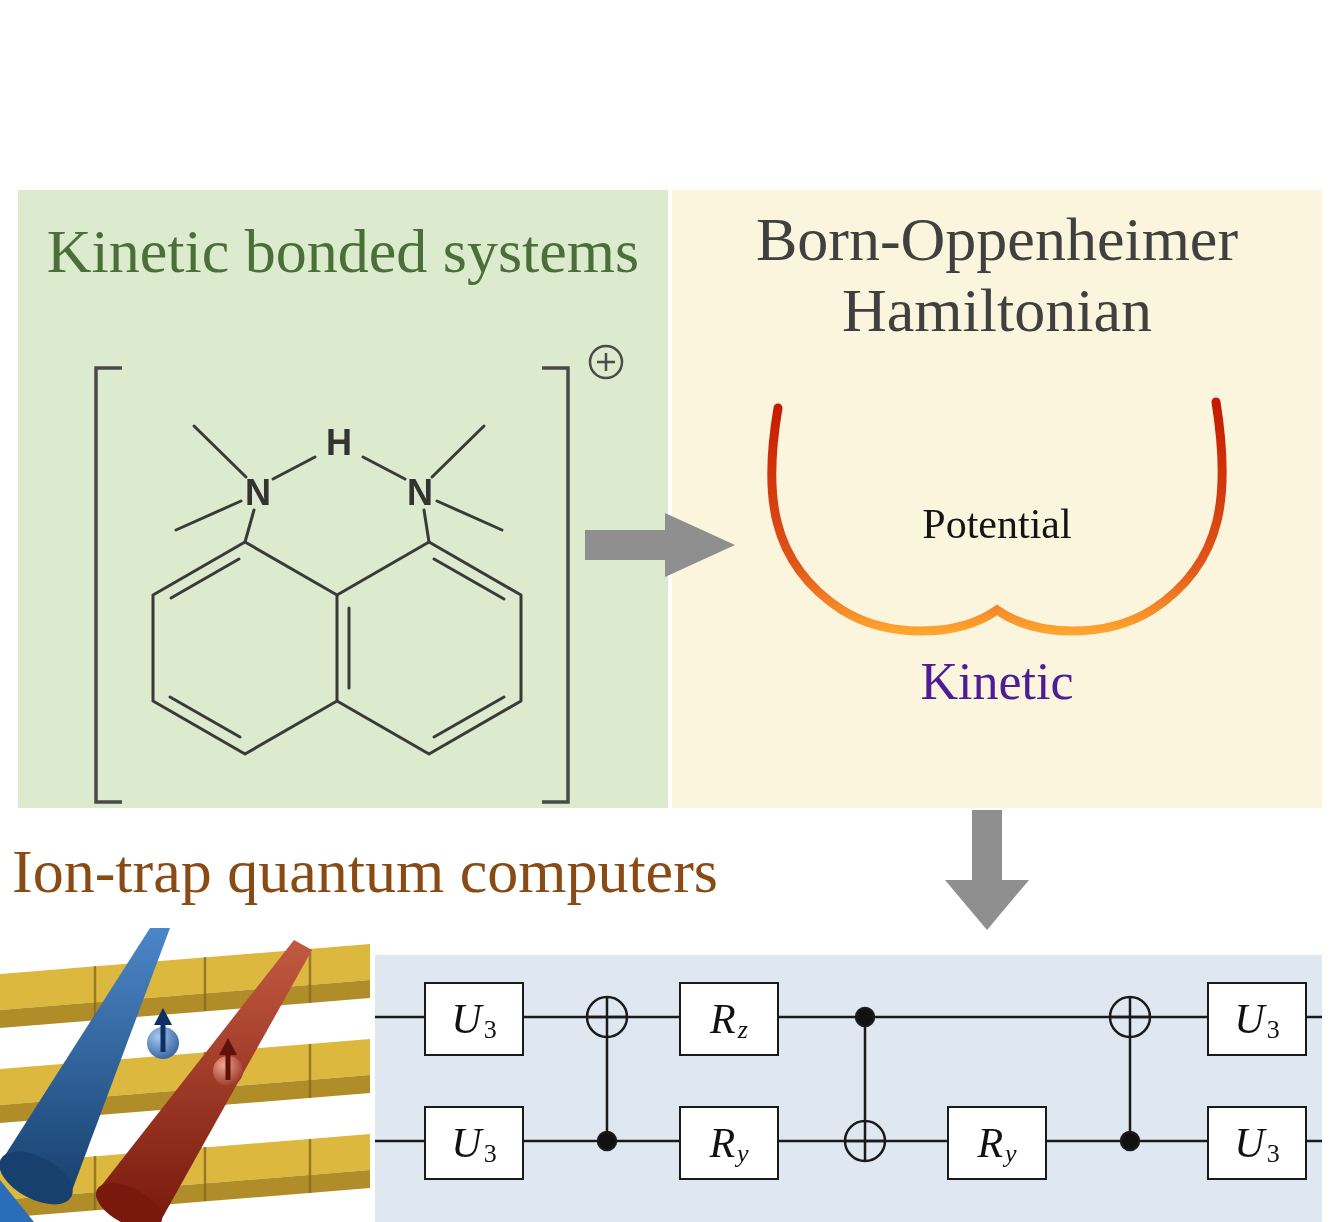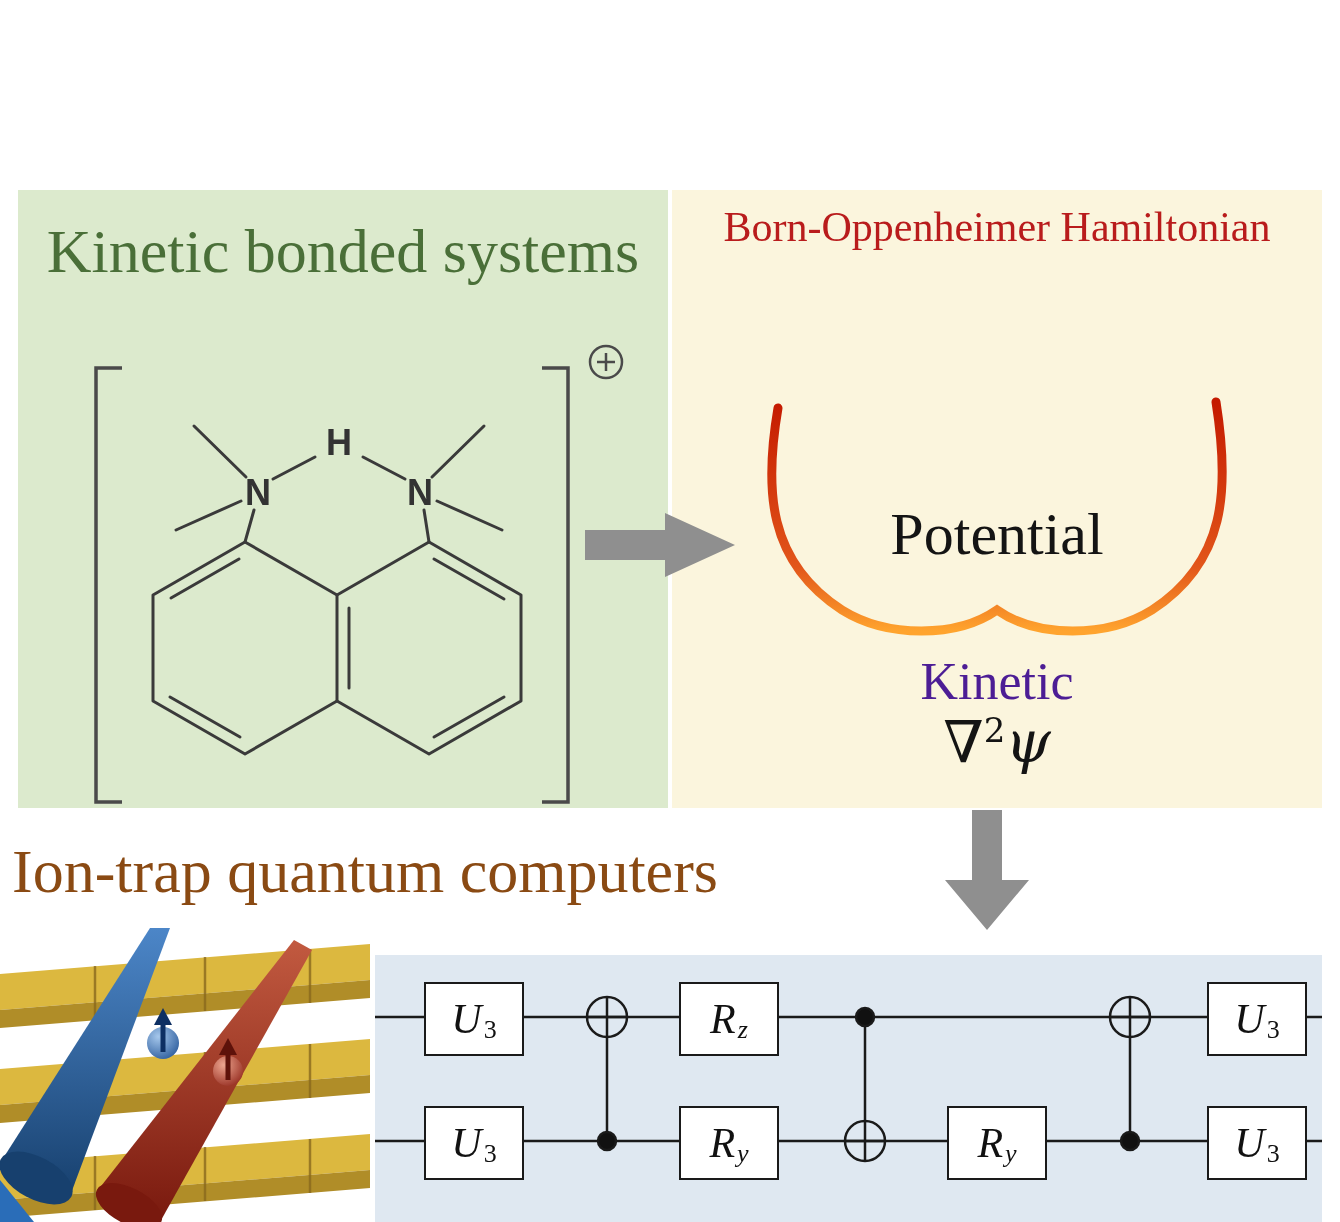--- a/index.html
+++ b/index.html
@@ -14,28 +14,28 @@
   .t-red{color:#b51a1a;}
 
   
   .panel{position:absolute;top:190px;height:618px;}
   .panel-green{left:18px;width:650px;background:#dceacd;}
   .panel-cream{left:672px;width:650px;background:#fbf5dd;}
 
   .green-heading{position:absolute;top:26px;left:25px;width:600px;text-align:center;
                  font-size:62px;line-height:1.16;color:#4a6f38;}
   .bo-heading{position:absolute;top:14px;left:15px;width:620px;text-align:center;
-              font-size:42px;line-height:1.14;color:#b91c1c;}
+              font-size:62px;line-height:1.14;color:#404040;}
 
   .mol-svg,.pot-svg{position:absolute;left:0;top:0;width:100%;height:100%;}
   .atom{font-family:"Liberation Sans","DejaVu Sans",sans-serif;font-size:36px;
         font-weight:600;fill:#333;text-anchor:middle;dominant-baseline:central;}
 
   .potential-label{position:absolute;top:310px;left:0;width:100%;text-align:center;
-                   font-size:60px;color:#141414;}
+                   font-size:42px;color:#141414;}
   .kinetic-label{position:absolute;top:462px;left:0;width:100%;text-align:center;
                  font-size:52px;color:#4c1d95;}
   .formula{position:absolute;top:518px;left:0;width:100%;text-align:center;
            font-size:58px;color:#141414;font-family:"DejaVu Serif","DejaVu Sans",serif;}
   .formula sup{font-size:34px;}
   .formula i{font-style:italic;}
 
   
   .arrow{position:absolute;}
   .arrow-right{left:585px;top:505px;}
@@ -118,21 +118,20 @@
           <stop offset="0.72" stop-color="#e2561a"></stop>
           <stop offset="1" stop-color="#ffa42e"></stop>
         </linearGradient>
       </defs>
       <path d="M 106 218 C 92 300 96 372 170 420 C 215 448 285 448 325 420
                C 365 448 435 448 480 420 C 554 372 558 300 544 212" stroke="url(#potGrad)" stroke-width="9" fill="none" stroke-linecap="round"></path>
     </svg>
 
     <div class="potential-label">Potential</div>
     <div class="kinetic-label">Kinetic</div>
-    <div class="formula"><span>∇</span><sup>2</sup><i>ψ</i></div>
   </section>
 
   <svg class="arrow arrow-right" width="155" height="80" viewBox="0 0 155 80">
     <polygon points="0,25 80,25 80,8 150,40 80,72 80,55 0,55" fill="#8f8f8f"></polygon>
   </svg>
   <svg class="arrow arrow-down" width="85" height="122" viewBox="0 0 85 122">
     <polygon points="27,0 57,0 57,70 84,70 42,120 0,70 27,70" fill="#8f8f8f"></polygon>
   </svg>
 
   <div class="bottom-heading">Ion-trap quantum computers</div>

